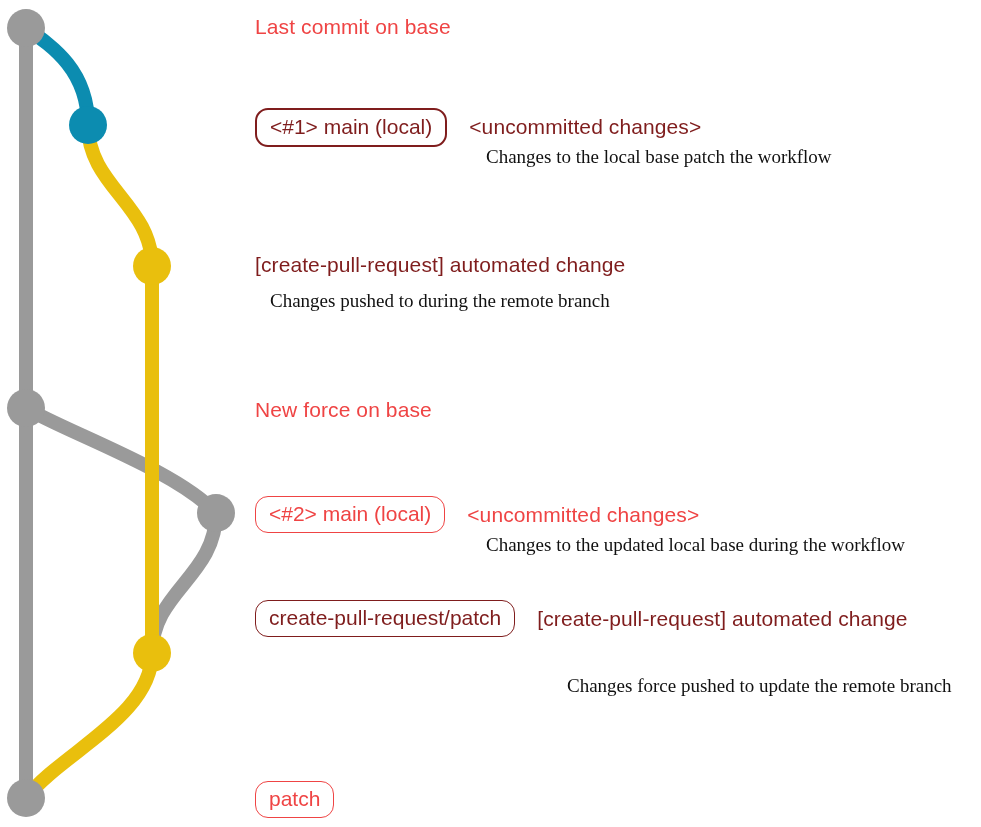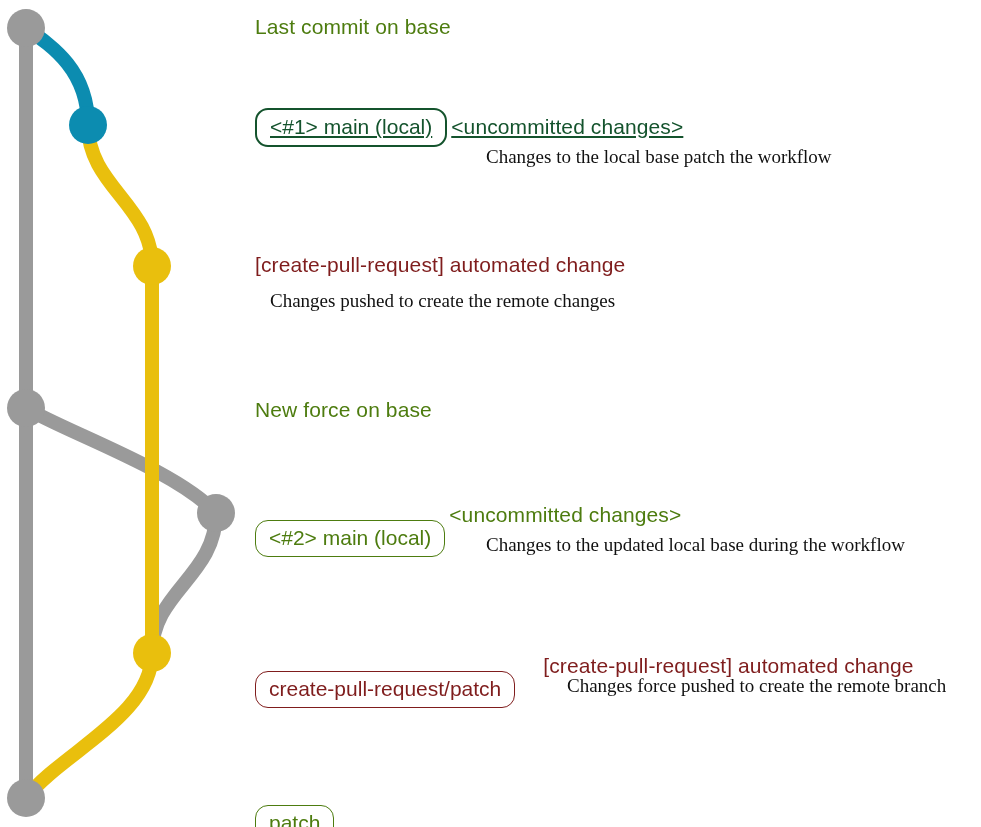--- a/index.html
+++ b/index.html
@@ -65,46 +65,45 @@
     border: 2px solid currentColor;
     border-radius: 13px;
     padding: 5px 13px 6px 13px;
     font-size: 21px;
     line-height: 24px;
     white-space: nowrap;
     background: #ffffff;
   }
   .badge.thin {
     border-width: 1.6px;
-    margin-top: 24px;
   }
 
   .subject {
     white-space: nowrap;
     font-size: 21px;
     line-height: 24px;
     padding-top: 7px;
-    padding-left: 4px;
+    padding-left: 22px;
     letter-spacing: 0.1px;
   }
 
   
   .note {
     position: absolute;
     white-space: nowrap;
     font-family: "Liberation Serif", serif;
     font-size: 19px;
     line-height: 22px;
     color: #111111;
   }
 
   
-  .c-blue   { color: #14532d; text-decoration: underline; }
+  .c-blue   { color: #7f1d1d; }
   .c-yellow { color: #7f1d1d; }
-  .c-gray   { color: #4d7c0f; text-align: right; }
+  .c-gray   { color: #ef4444; text-align: right; }
 </style>
 </head>
 <body>
 
 <div id="diagram-root">
 
   <svg id="graph-layer" viewBox="0 0 981 827" width="981" height="827" xmlns="http://www.w3.org/2000/svg">
 
     <path d="M 26 28 L 26 408" fill="none" stroke="#9a9a9a" stroke-width="14" stroke-linecap="butt"></path>
     <path d="M 26 408 L 26 798" fill="none" stroke="#9a9a9a" stroke-width="14" stroke-linecap="butt"></path>
@@ -134,34 +133,34 @@
 
     <div class="plain-line c-gray" style="left:255px; top:14px;">Last commit on base</div>
 
     <div class="row" style="left:255px; top:108px;">
       <span class="badge c-blue">&lt;#1&gt; main (local)</span>
       <span class="subject c-blue">&lt;uncommitted changes&gt;</span>
     </div>
     <div class="note" style="left:486px; top:146px;">Changes to the local base patch the workflow</div>
 
     <div class="plain-line c-yellow" style="left:255px; top:252px;">[create-pull-request] automated change</div>
-    <div class="note" style="left:270px; top:290px;">Changes pushed to create the remote changes</div>
+    <div class="note" style="left:270px; top:290px;">Changes pushed to during the remote branch</div>
 
     <div class="plain-line c-gray" style="left:255px; top:397px;">New force on base</div>
 
     <div class="row" style="left:255px; top:496px;">
       <span class="badge thin c-gray">&lt;#2&gt; main (local)</span>
       <span class="subject c-gray">&lt;uncommitted changes&gt;</span>
     </div>
     <div class="note" style="left:486px; top:534px;">Changes to the updated local base during the workflow</div>
 
-    <div class="row" style="left:255px; top:647px;gap:24px;">
+    <div class="row" style="left:255px; top:600px;">
       <span class="badge thin c-yellow">create-pull-request/patch</span>
       <span class="subject c-yellow">[create-pull-request] automated change</span>
     </div>
-    <div class="note" style="left:567px; top:675px;">Changes force pushed to create the remote branch</div>
+    <div class="note" style="left:567px; top:675px;">Changes force pushed to update the remote branch</div>
 
     <div class="row" style="left:255px; top:781px;">
       <span class="badge thin c-gray">patch</span>
     </div>
 
   </div>
 </div>
 
 </body></html>

